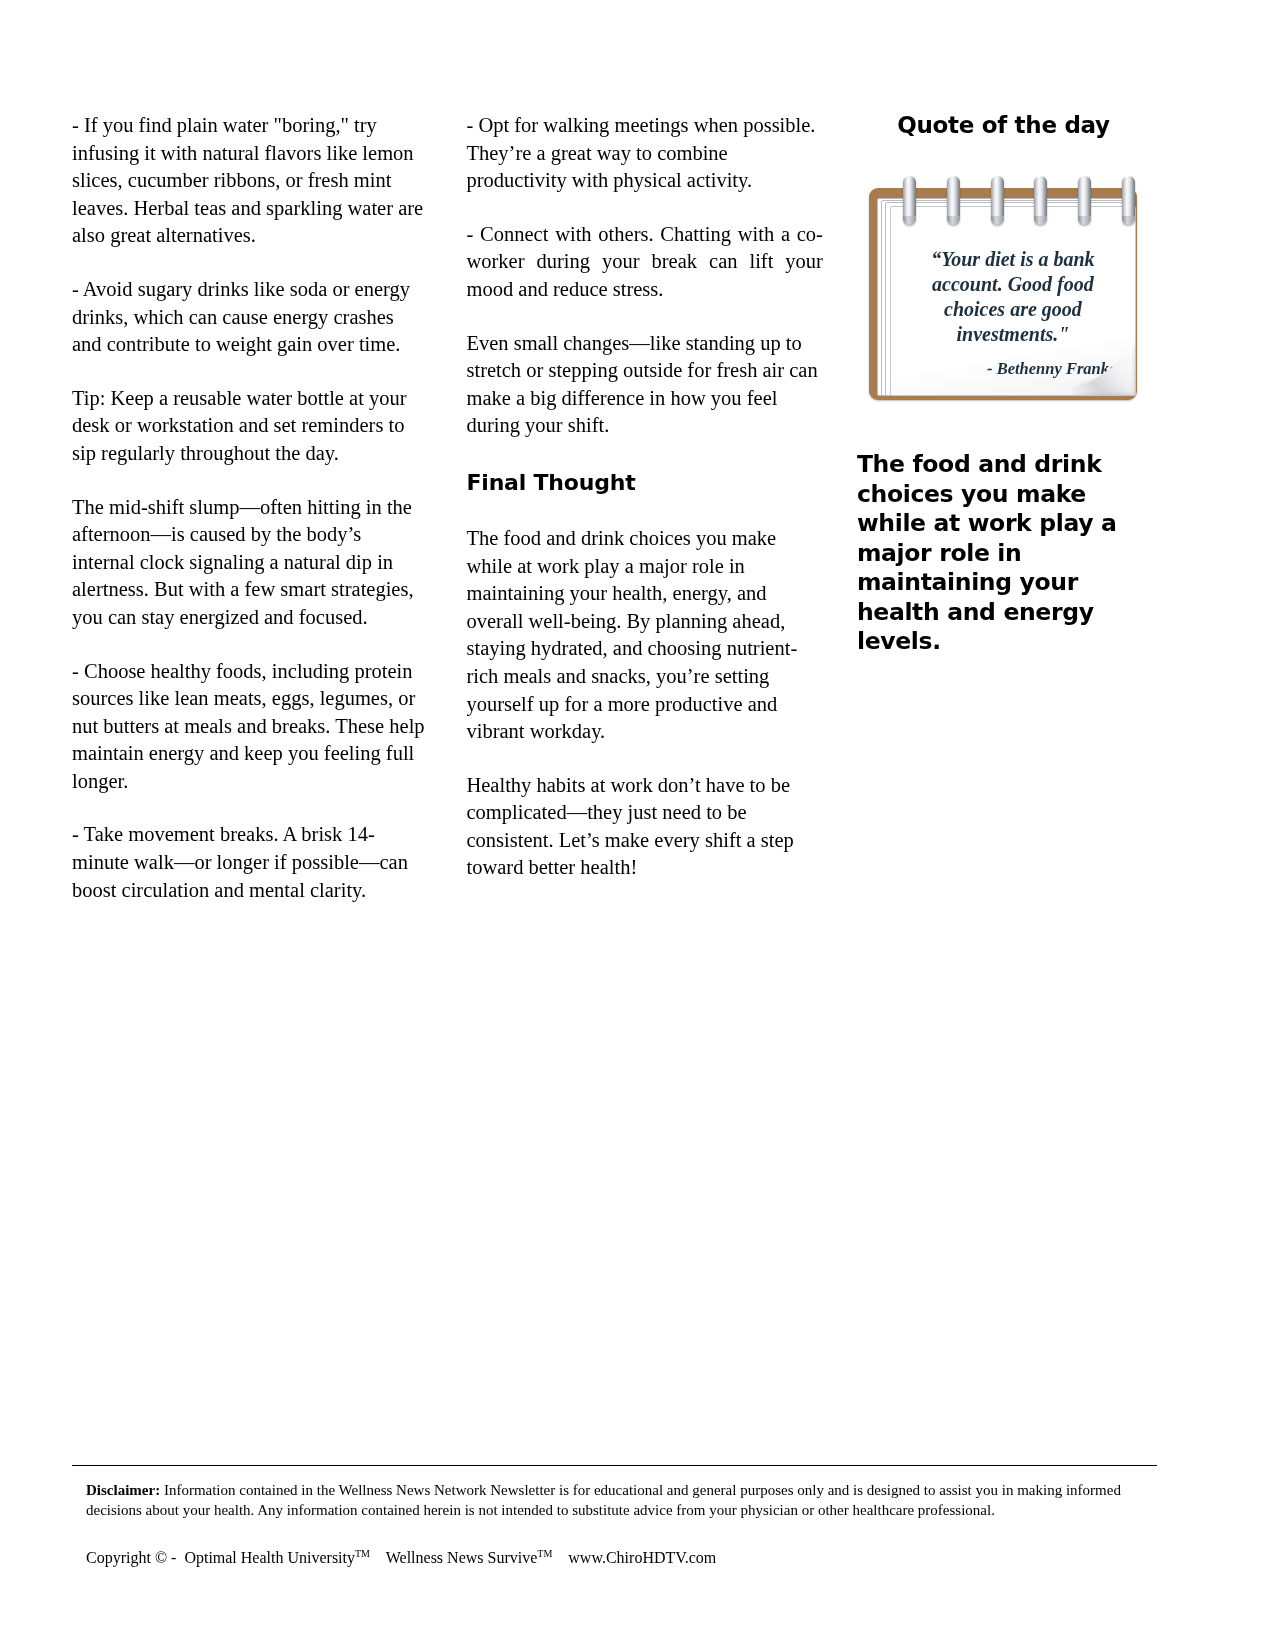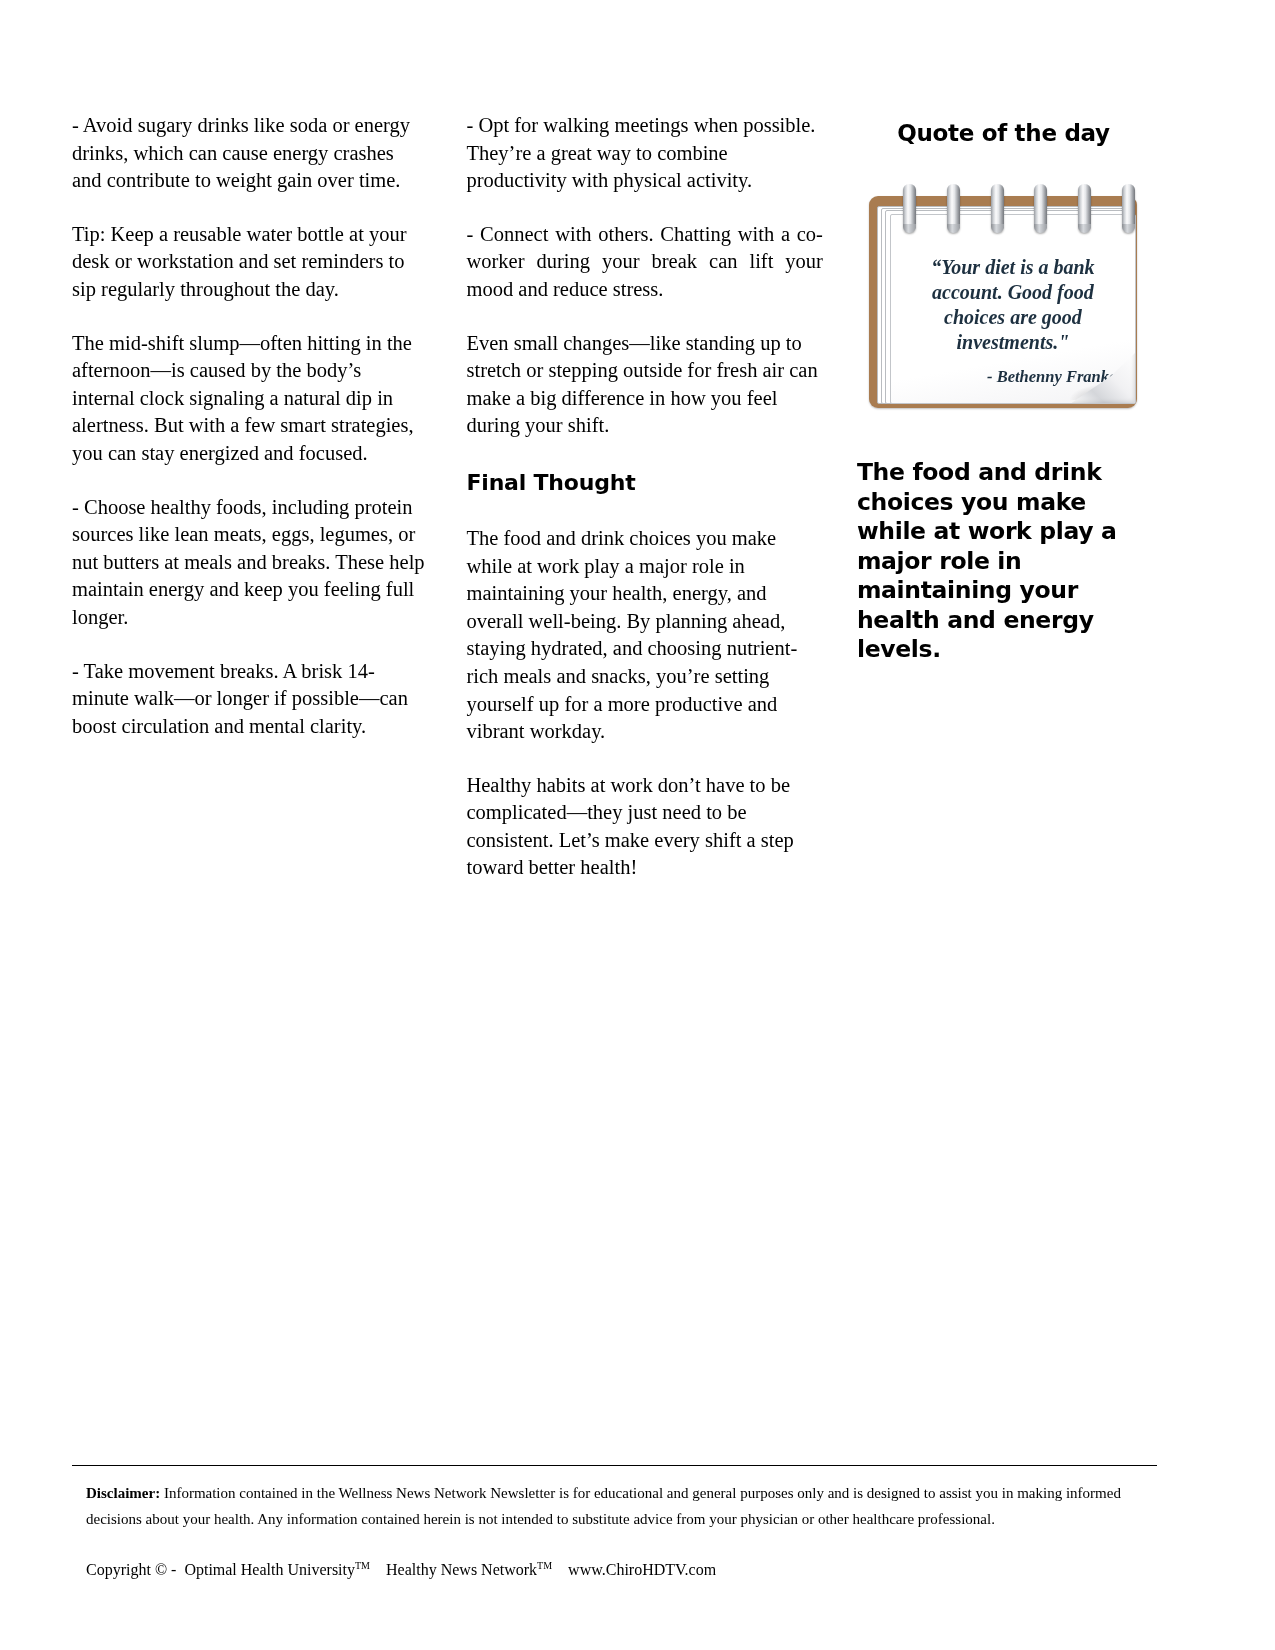--- a/index.html
+++ b/index.html
@@ -29,21 +29,21 @@
   .columns {
     position: absolute;
     left: 72px;
     top: 112px;
     width: 1080px;
     display: flex;
     align-items: flex-start;
   }
   .col-1 { width: 360px; margin-right: 38px; }
   .col-2 { width: 360px; margin-right: 32px; }
-  .col-3 { width: 300px; margin-top: 8px; }
+  .col-3 { width: 300px; }
 
   
   .p {
     font-family: "Liberation Serif", serif;
     font-size: 20.5px;
     line-height: 27.6px;
     margin: 0 0 26px 0;
     text-align: left;
     color: #000;
   }
@@ -212,21 +212,21 @@
   }
   .footer-rule {
     width: 1085px;
     height: 1px;
     background: #000;
     margin-bottom: 14px;
   }
   .disclaimer {
     font-family: "Liberation Serif", serif;
     font-size: 15px;
-    line-height: 26px;
+    line-height: 20px;
     width: 1060px;
     margin: 0 0 0 14px;
     text-align: left;
   }
   .disclaimer b { font-weight: bold; }
   .copyright {
     font-family: "Liberation Serif", serif;
     font-size: 16px;
     line-height: 20px;
     margin: 24px 0 0 14px;
@@ -235,20 +235,21 @@
   sup { font-size: 10px; vertical-align: super; }
 </style>
 </head>
 <body>
 
 <div class="page">
 
   <div class="columns">
 
     <div class="col-1">
+      <p class="p bullet">-      If you find plain water "boring," try infusing it with natural flavors like lemon slices, cucumber ribbons, or fresh mint leaves. Herbal teas and sparkling water are also great alternatives.</p>
       <p class="p bullet">-      Avoid sugary drinks like soda or energy drinks, which can cause energy crashes and contribute to weight gain over time.</p>
       <p class="p">Tip: Keep a reusable water bottle at your desk or workstation and set reminders to sip regularly throughout the day.</p>
 
 
       <p class="p">The mid-shift slump—often hitting in the afternoon—is caused by the body’s internal clock signaling a natural dip in alertness. But with a few smart strategies, you can stay energized and focused.</p>
       <p class="p bullet">-    Choose healthy foods, including protein sources like lean meats, eggs, legumes, or nut butters at meals and breaks. These help maintain energy and keep you feeling full longer.</p>
       <p class="p bullet last">-    Take movement breaks. A brisk 14-minute walk—or longer if possible—can boost circulation and mental clarity.</p>
     </div>
 
     <div class="col-2">
@@ -291,16 +292,16 @@
       </div>
 
       <div class="pullquote">The food and drink choices you make while at work play a major role in maintaining your health and energy levels.</div>
     </div>
 
   </div>
 
   <div class="footer">
     <div class="footer-rule"></div>
     <p class="disclaimer"><b>Disclaimer:</b><span> Information contained in the Wellness News Network Newsletter is for educational and general purposes only and is designed to assist you in making informed decisions about your health. Any information contained herein is not intended to substitute advice from your physician or other healthcare professional.</span></p>
-    <p class="copyright"><span>Copyright © -  Optimal Health University</span><sup>TM</sup><span>    Healthy News Network</span><sup>TM</sup><span>    www.ChiroHDTV.com</span></p>
+    <p class="copyright"><span>Copyright © -  Optimal Health University</span><sup>TM</sup><span>    Wellness News Survive</span><sup>TM</sup><span>    www.ChiroHDTV.com</span></p>
   </div>
 
 </div>
 
 </body></html>

